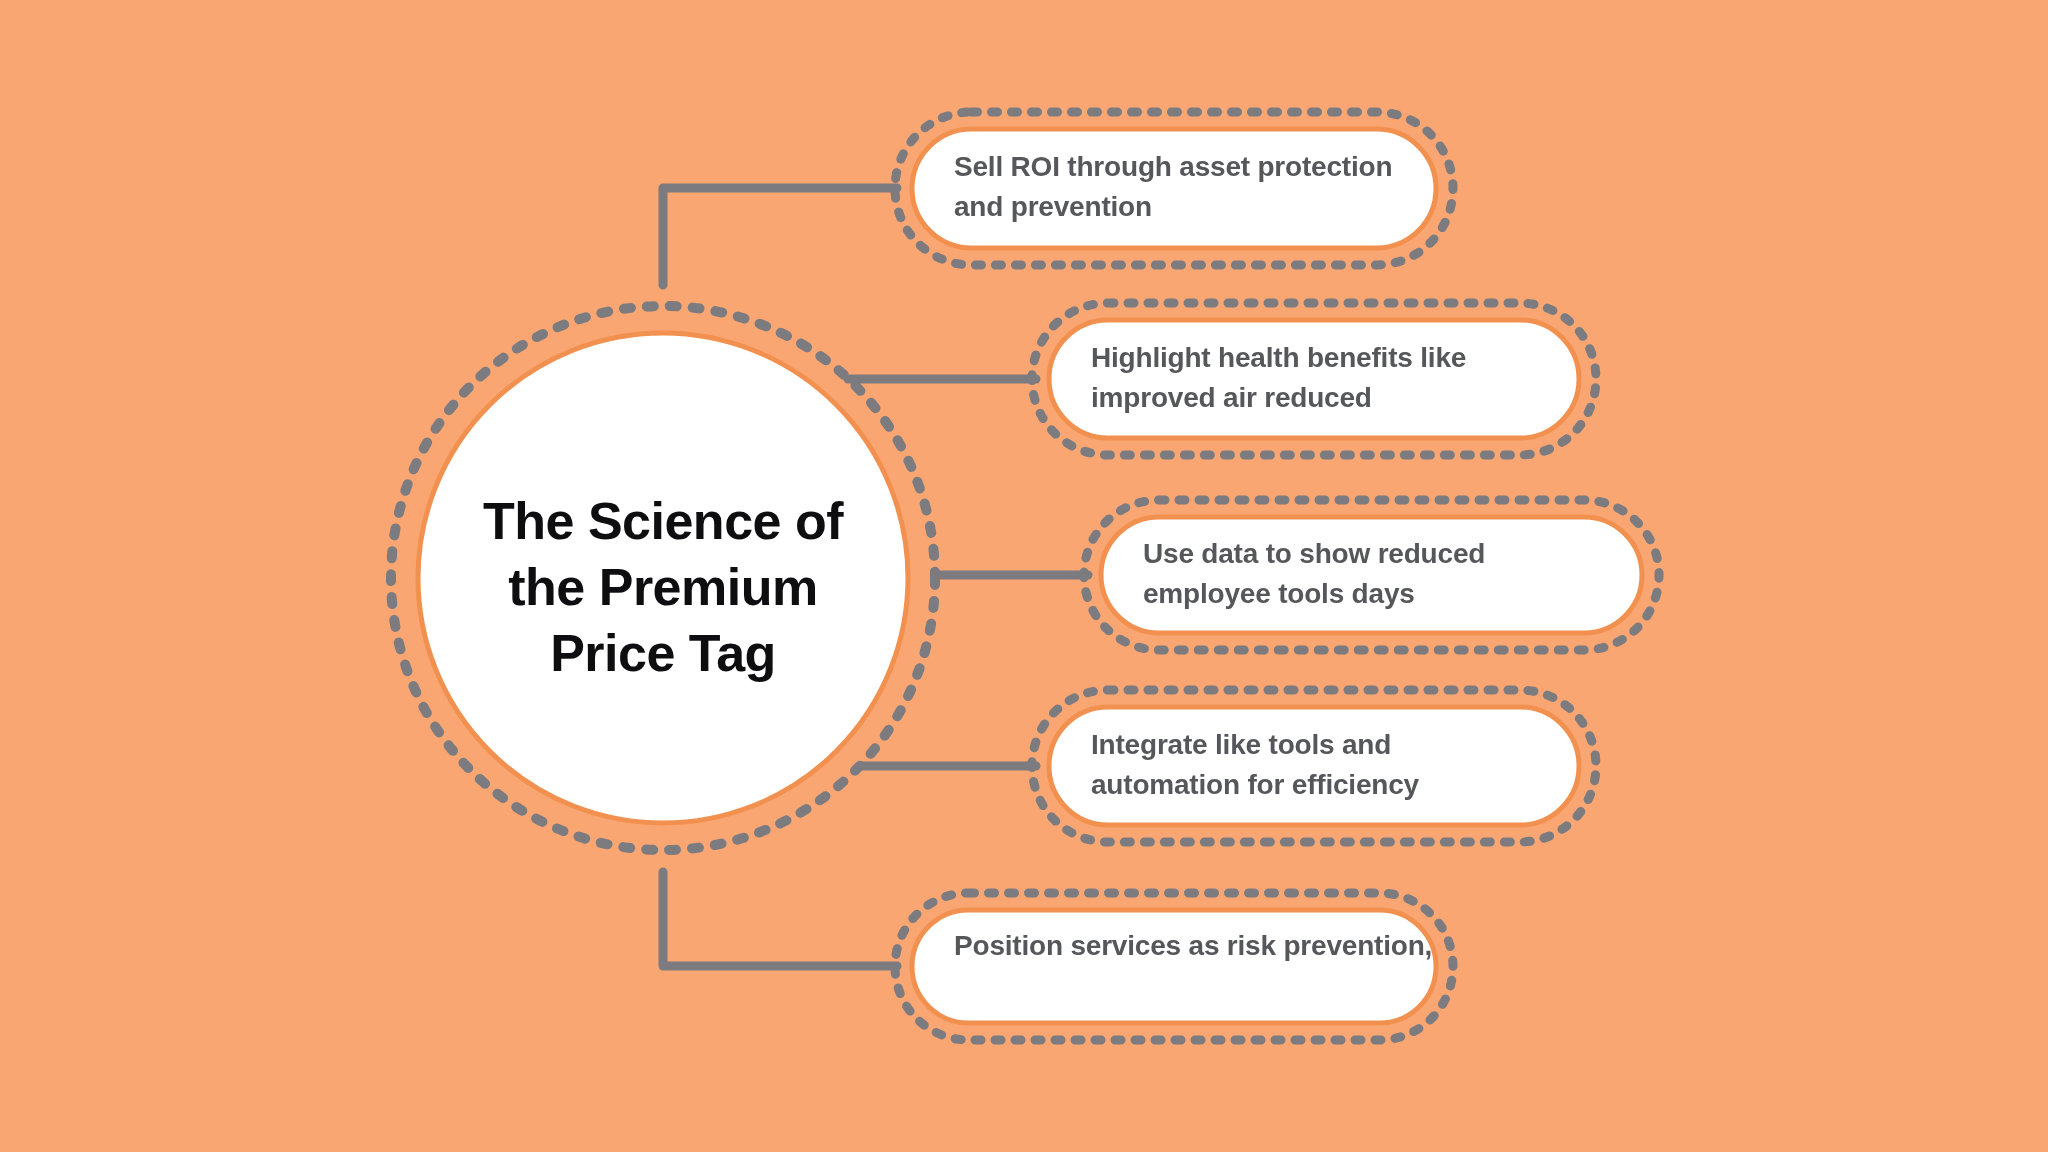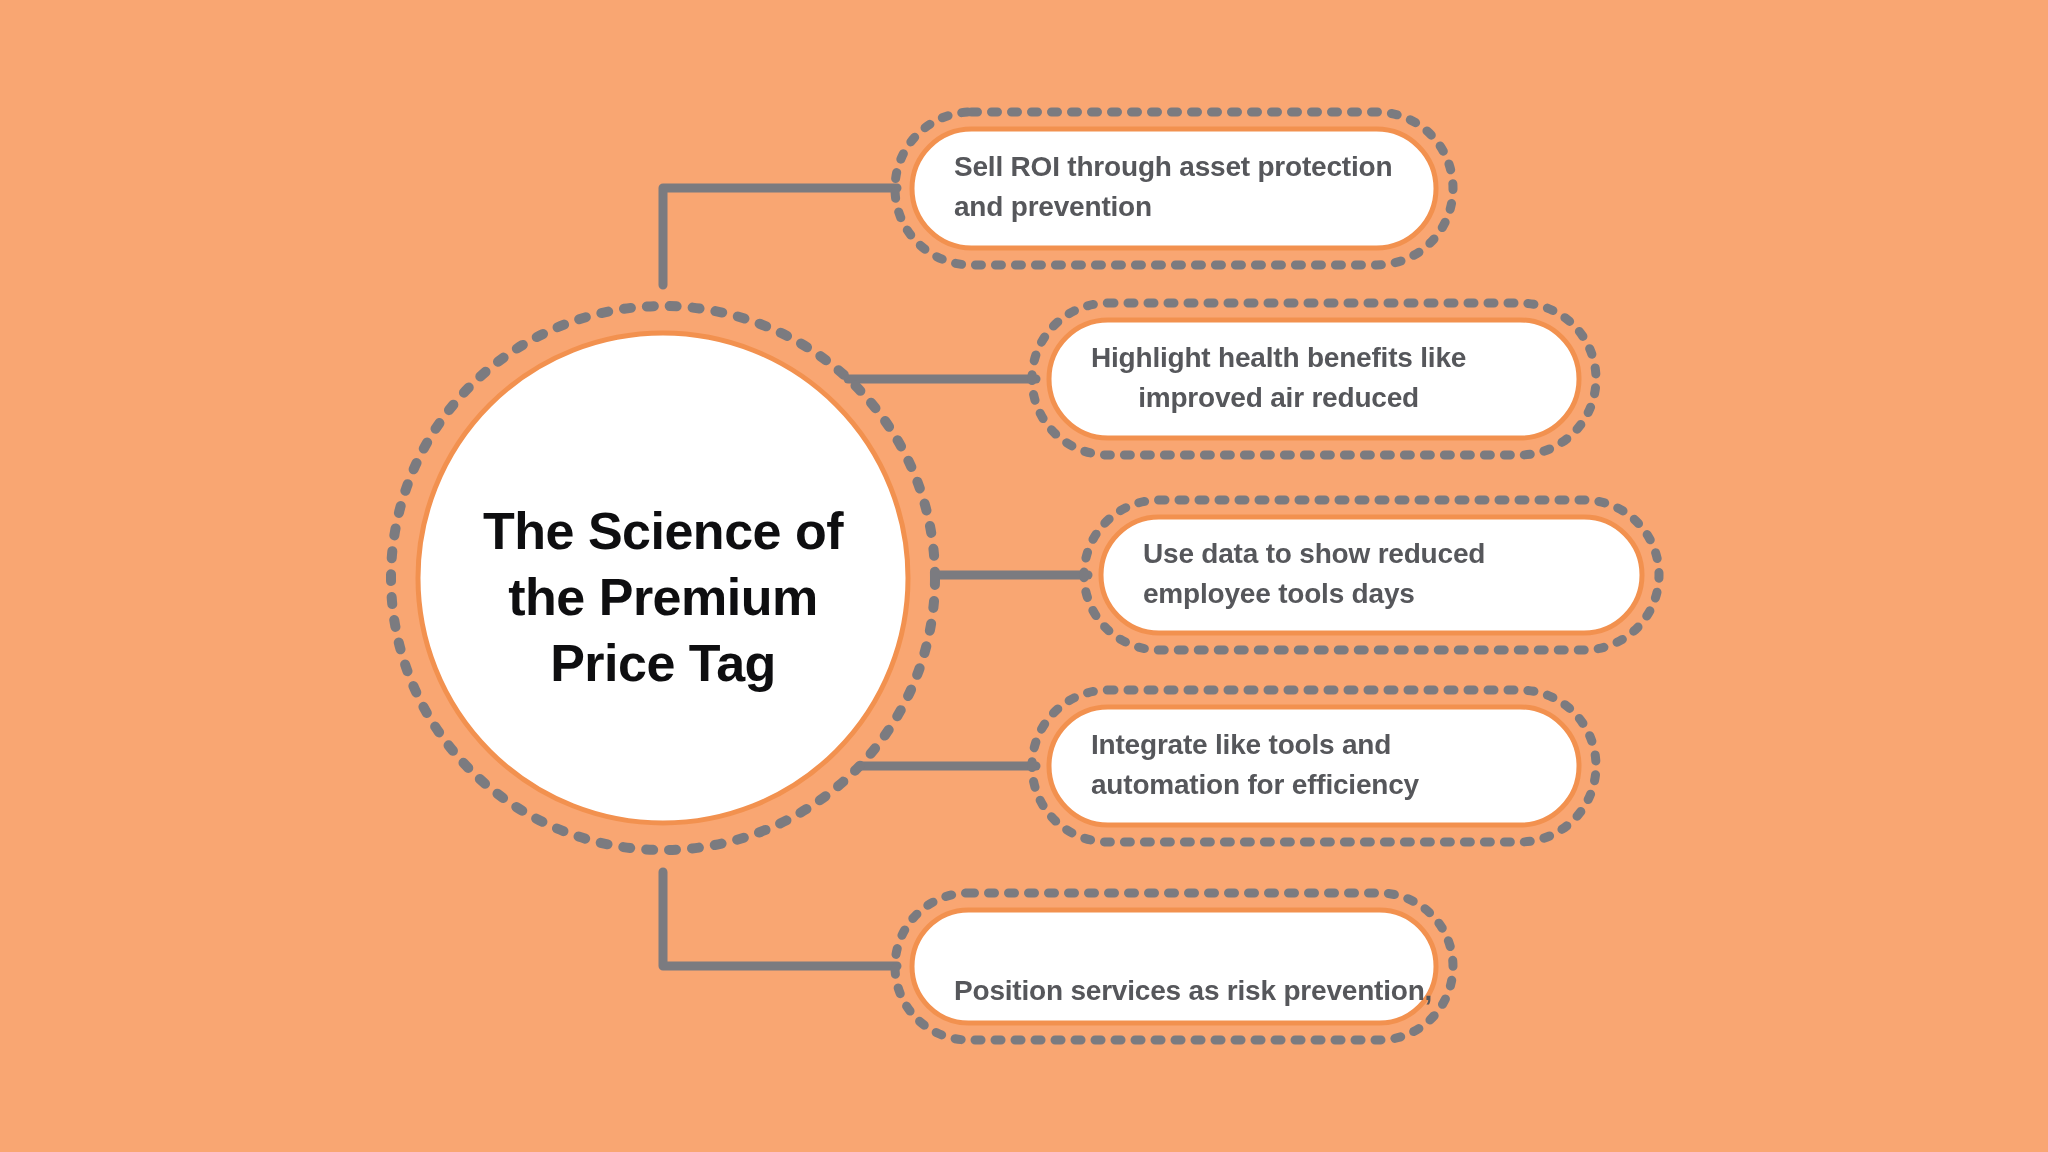--- a/index.html
+++ b/index.html
@@ -63,24 +63,24 @@
     position:absolute;
     color:var(--label);
     font-size:28px;
     font-weight:700;
     line-height:40px;
     letter-spacing:-0.2px;
     white-space:nowrap;
   }
   .branch-label span{display:block;}
   .b1{left:954px;  top:147px;}
-  .b2{left:1091px; top:338px;text-align:center;}
+  .b2{left:1091px; top:338px;}
   .b3{left:1143px; top:534px;}
   .b4{left:1091px; top:725px;}
-  .b5{left:954px;  top:926px;margin-top:45px;}
+  .b5{left:954px;  top:926px;}
 </style>
 </head>
 <body>
 
 <div class="stage">
 
   <svg class="decor" viewBox="0 0 2048 1152" xmlns="http://www.w3.org/2000/svg">
 
     <path class="connector" d="M 663 285 L 663 188 L 897 188"></path>
     <path class="connector" d="M 848 379 L 1036 379"></path>
@@ -101,21 +101,21 @@
     <rect class="dashed-pill" x="1084" y="500" width="575" height="150" rx="75"></rect>
 
     <rect class="node-shape" x="1049" y="707" width="530" height="118" rx="59"></rect>
     <rect class="dashed-pill" x="1032" y="690" width="564" height="152" rx="76"></rect>
 
     <rect class="node-shape" x="912" y="910" width="524" height="113" rx="56.5"></rect>
     <rect class="dashed-pill" x="895" y="893" width="558" height="147" rx="73.5"></rect>
   </svg>
 
   <div class="center-title">
-    <span style="display:block;margin-top:10px;">The Science of</span>
+    <span style="display:block;">The Science of</span>
     <span style="display:block;">the Premium</span>
     <span style="display:block;">Price Tag</span>
   </div>
 
   <div class="branch-label b1">
     <span>Sell ROI through asset protection</span>
     <span>and prevention</span>
   </div>
   <div class="branch-label b2">
     <span>Highlight health benefits like</span>

